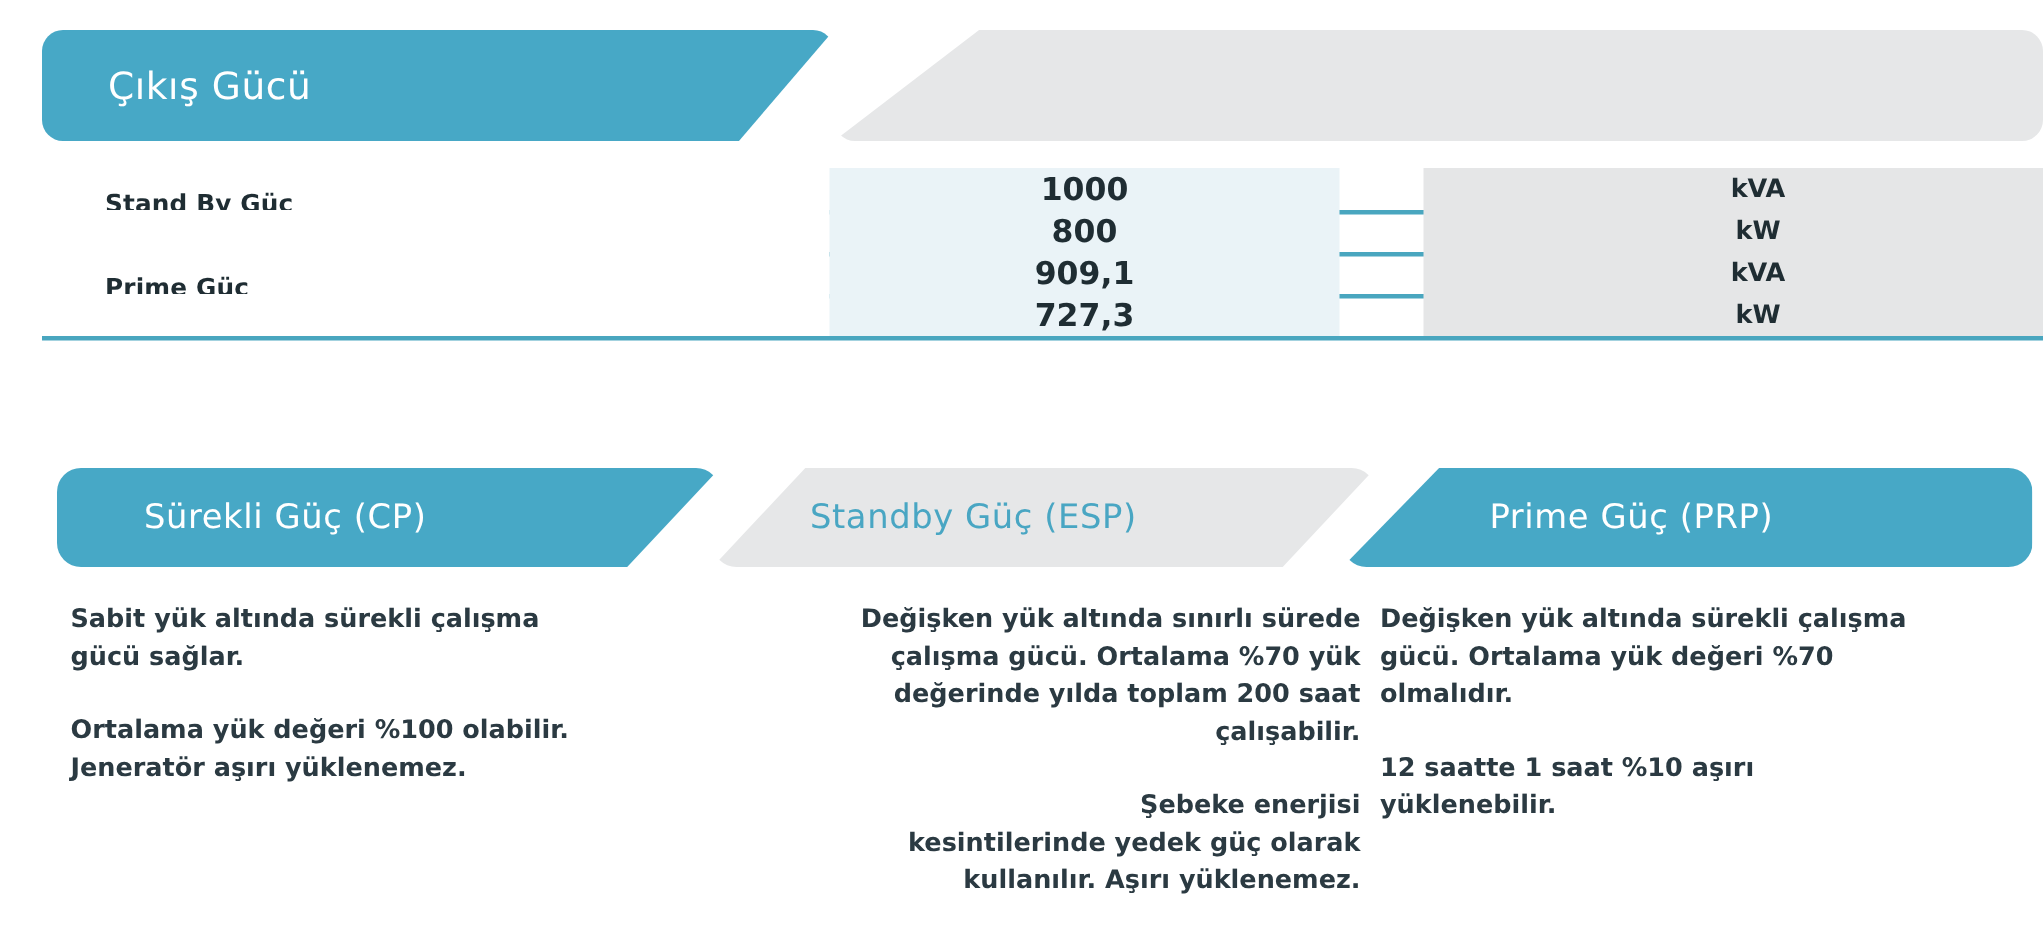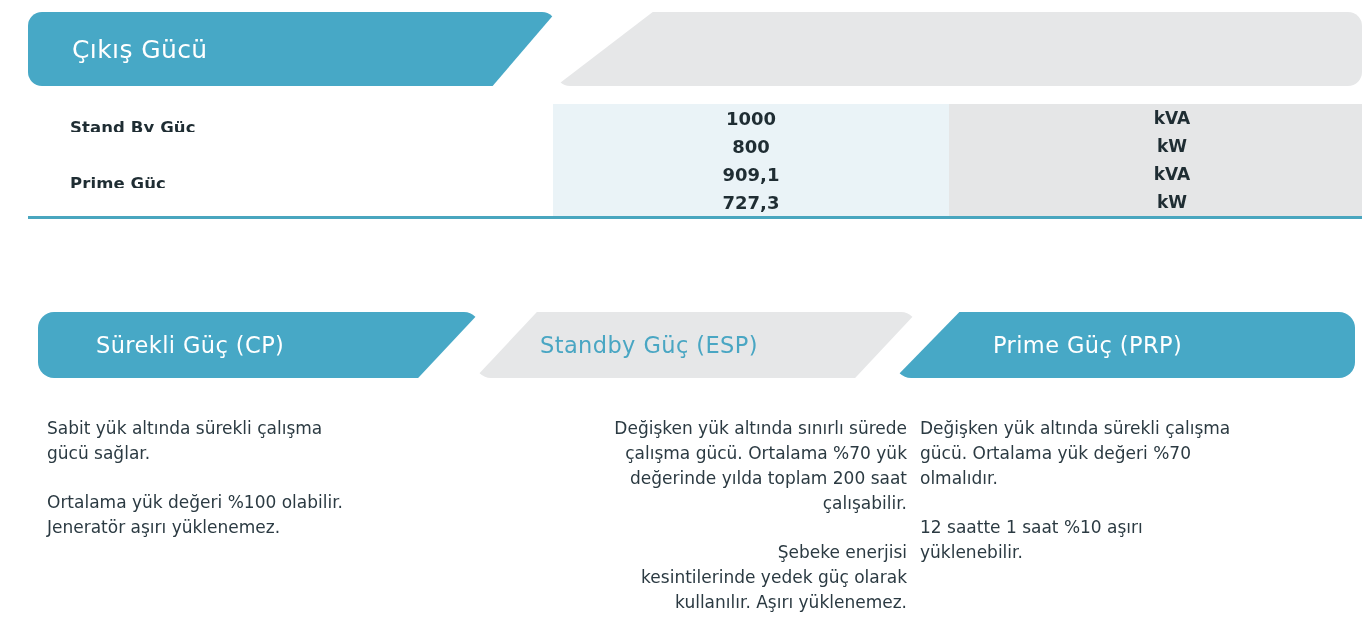--- a/index.html
+++ b/index.html
@@ -13,21 +13,21 @@
     position: relative;
     overflow: hidden;
     font-family: "DejaVu Sans", "Liberation Sans", sans-serif;
     -webkit-font-smoothing: antialiased;
   }
 
   
   .spec-table {
     position: absolute;
     left: 0;
-    top: 0;
+    top: 8px;
     width: 1362px;
     height: 230px;
   }
 
   
   .header-band {
     position: absolute;
     left: 0; top: 12px;
     width: 1362px;
     height: 74px;
@@ -90,27 +90,27 @@
     font-size: 16.5px;
     font-weight: bold;
     color: #1F2D33;
     white-space: nowrap;
     letter-spacing: 0.1px;
   }
   .cell-value {
     position: absolute;
     left: 553px;
     top: 0;
-    width: 396px;
+    width: 340px;
     height: 28px;
     background: #EAF3F7;
     display: flex;
     align-items: center;
     justify-content: center;
-    font-size: 18px;
+    font-size: 21px;
     font-weight: bold;
     color: #1F2D33;
   }
   .cell-unit {
     position: absolute;
     left: 949px;
     top: 0;
     width: 446px;
     height: 28px;
     background: #E5E6E7;
@@ -176,23 +176,24 @@
   .head-gray .head-text { color: #49A6C3; padding-left: 65px; }
 
   .head-teal-left {
     background: #47A8C6;
     -webkit-clip-path: polygon(14% 0, 100% 0, 100% 100%, 0 100%);
     clip-path: polygon(14% 0, 100% 0, 100% 100%, 0 100%);
   }
   .head-teal-left .head-text { color: #ffffff; padding-left: 98px; }
 
   .card-body {
-    padding-top: 38px;
+    padding-top: 23px;
     padding-left: 9px;
     padding-right: 10px;
+    font-weight: bold;
   }
   .card-3 .card-body { padding-left: 25px; }
 
   .para {
     font-size: 17px;
     line-height: 25px;
     color: #2B3A42;
     margin: 0 0 24px 0;
     white-space: pre-line;
   }

